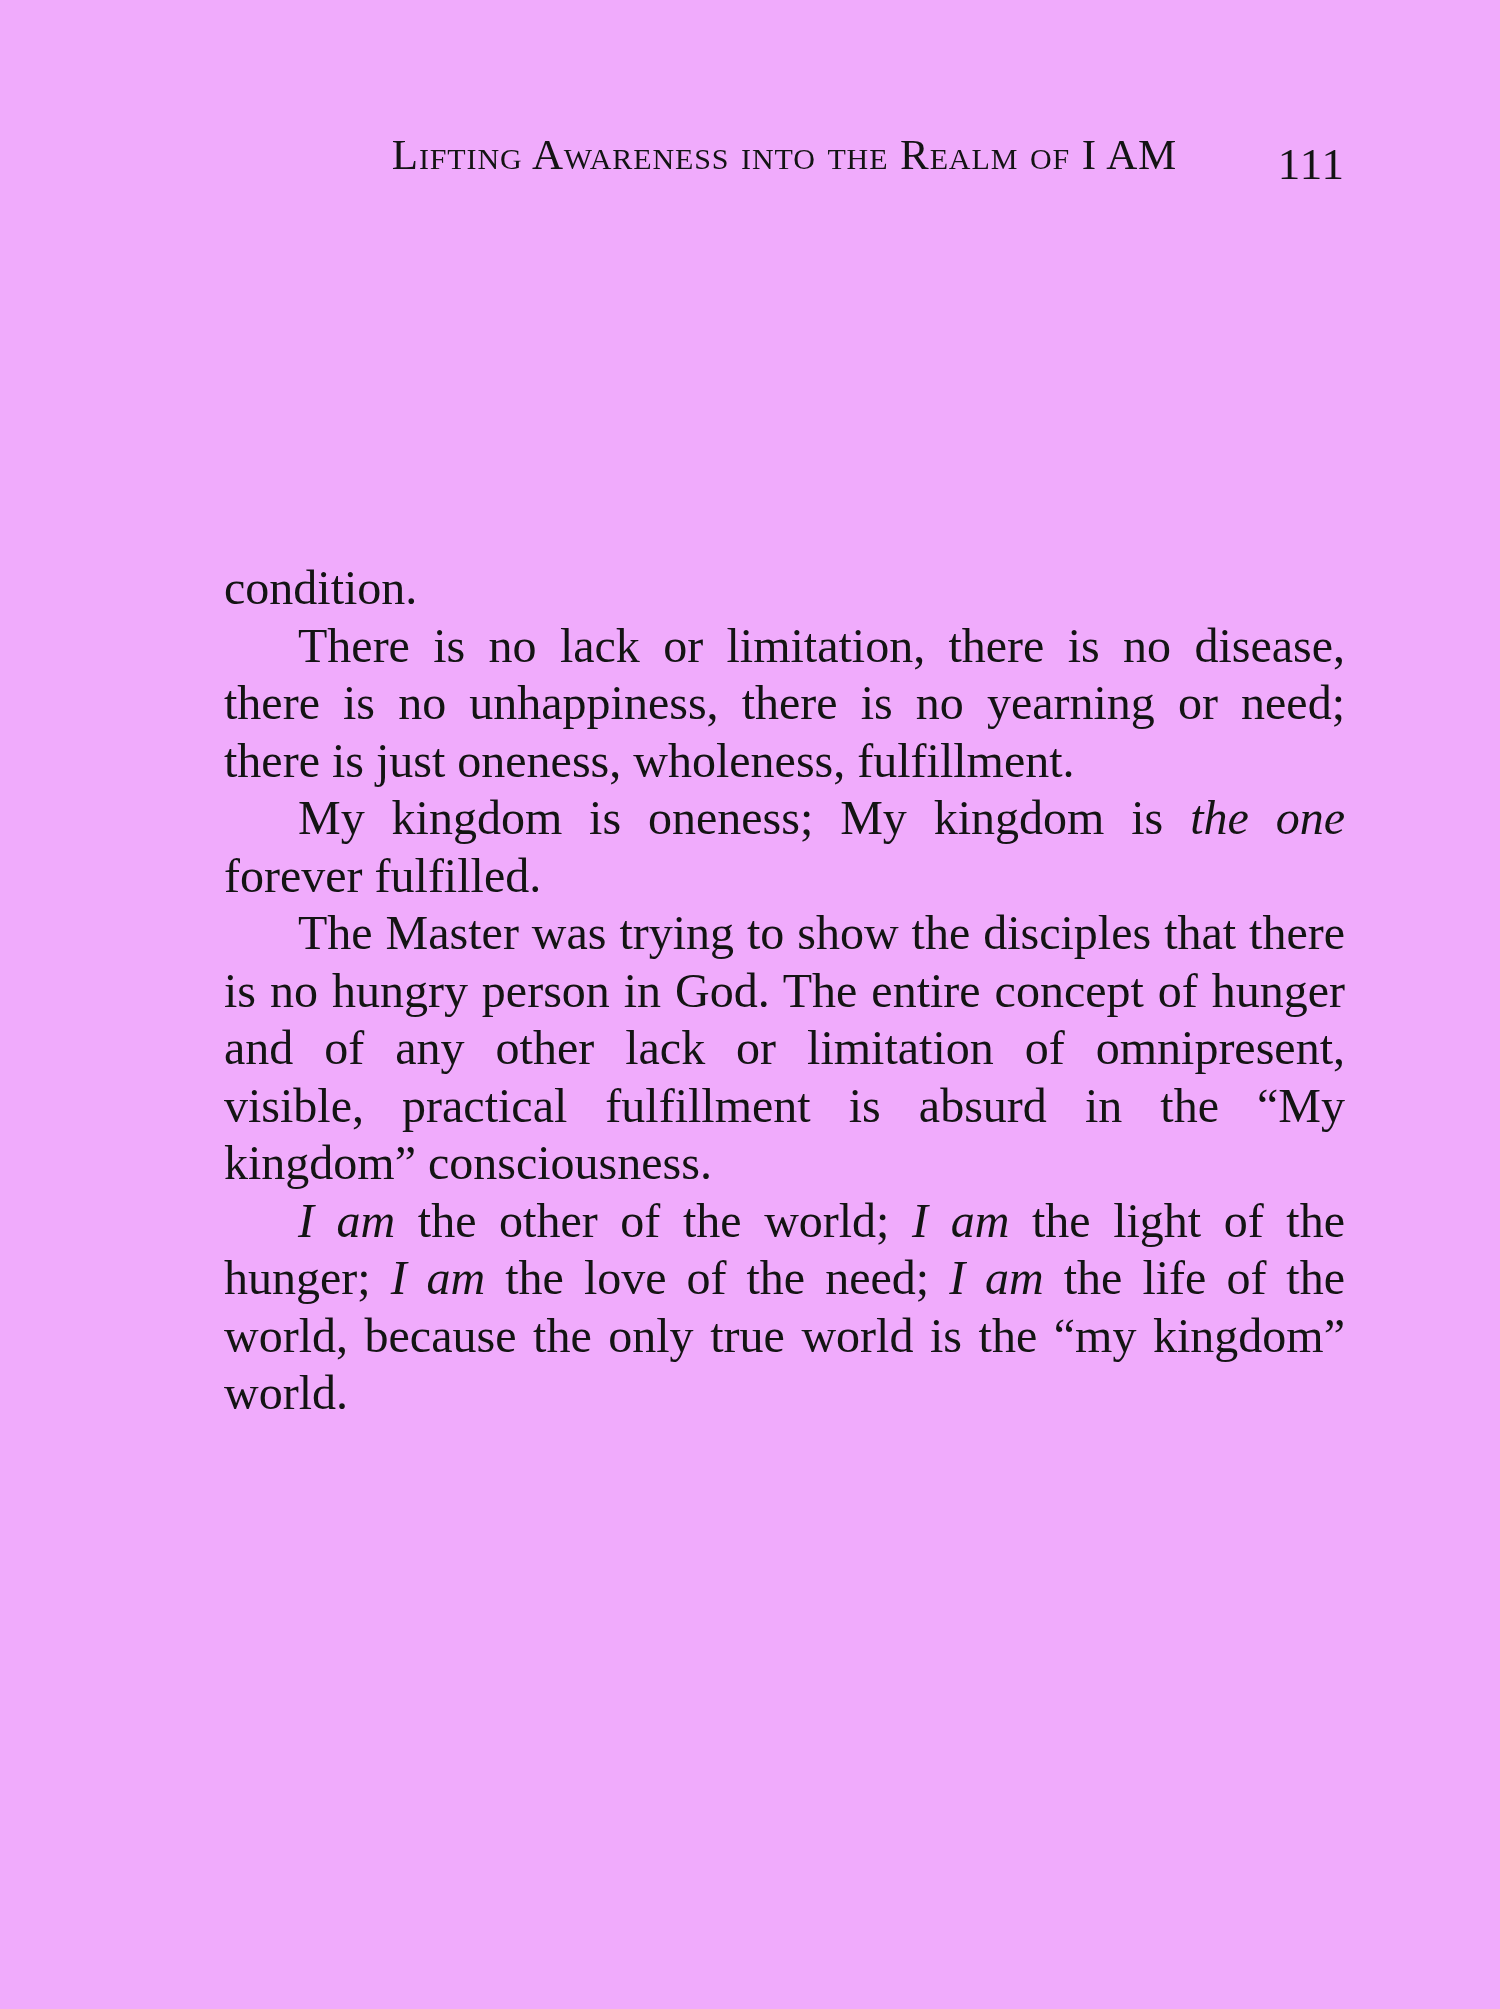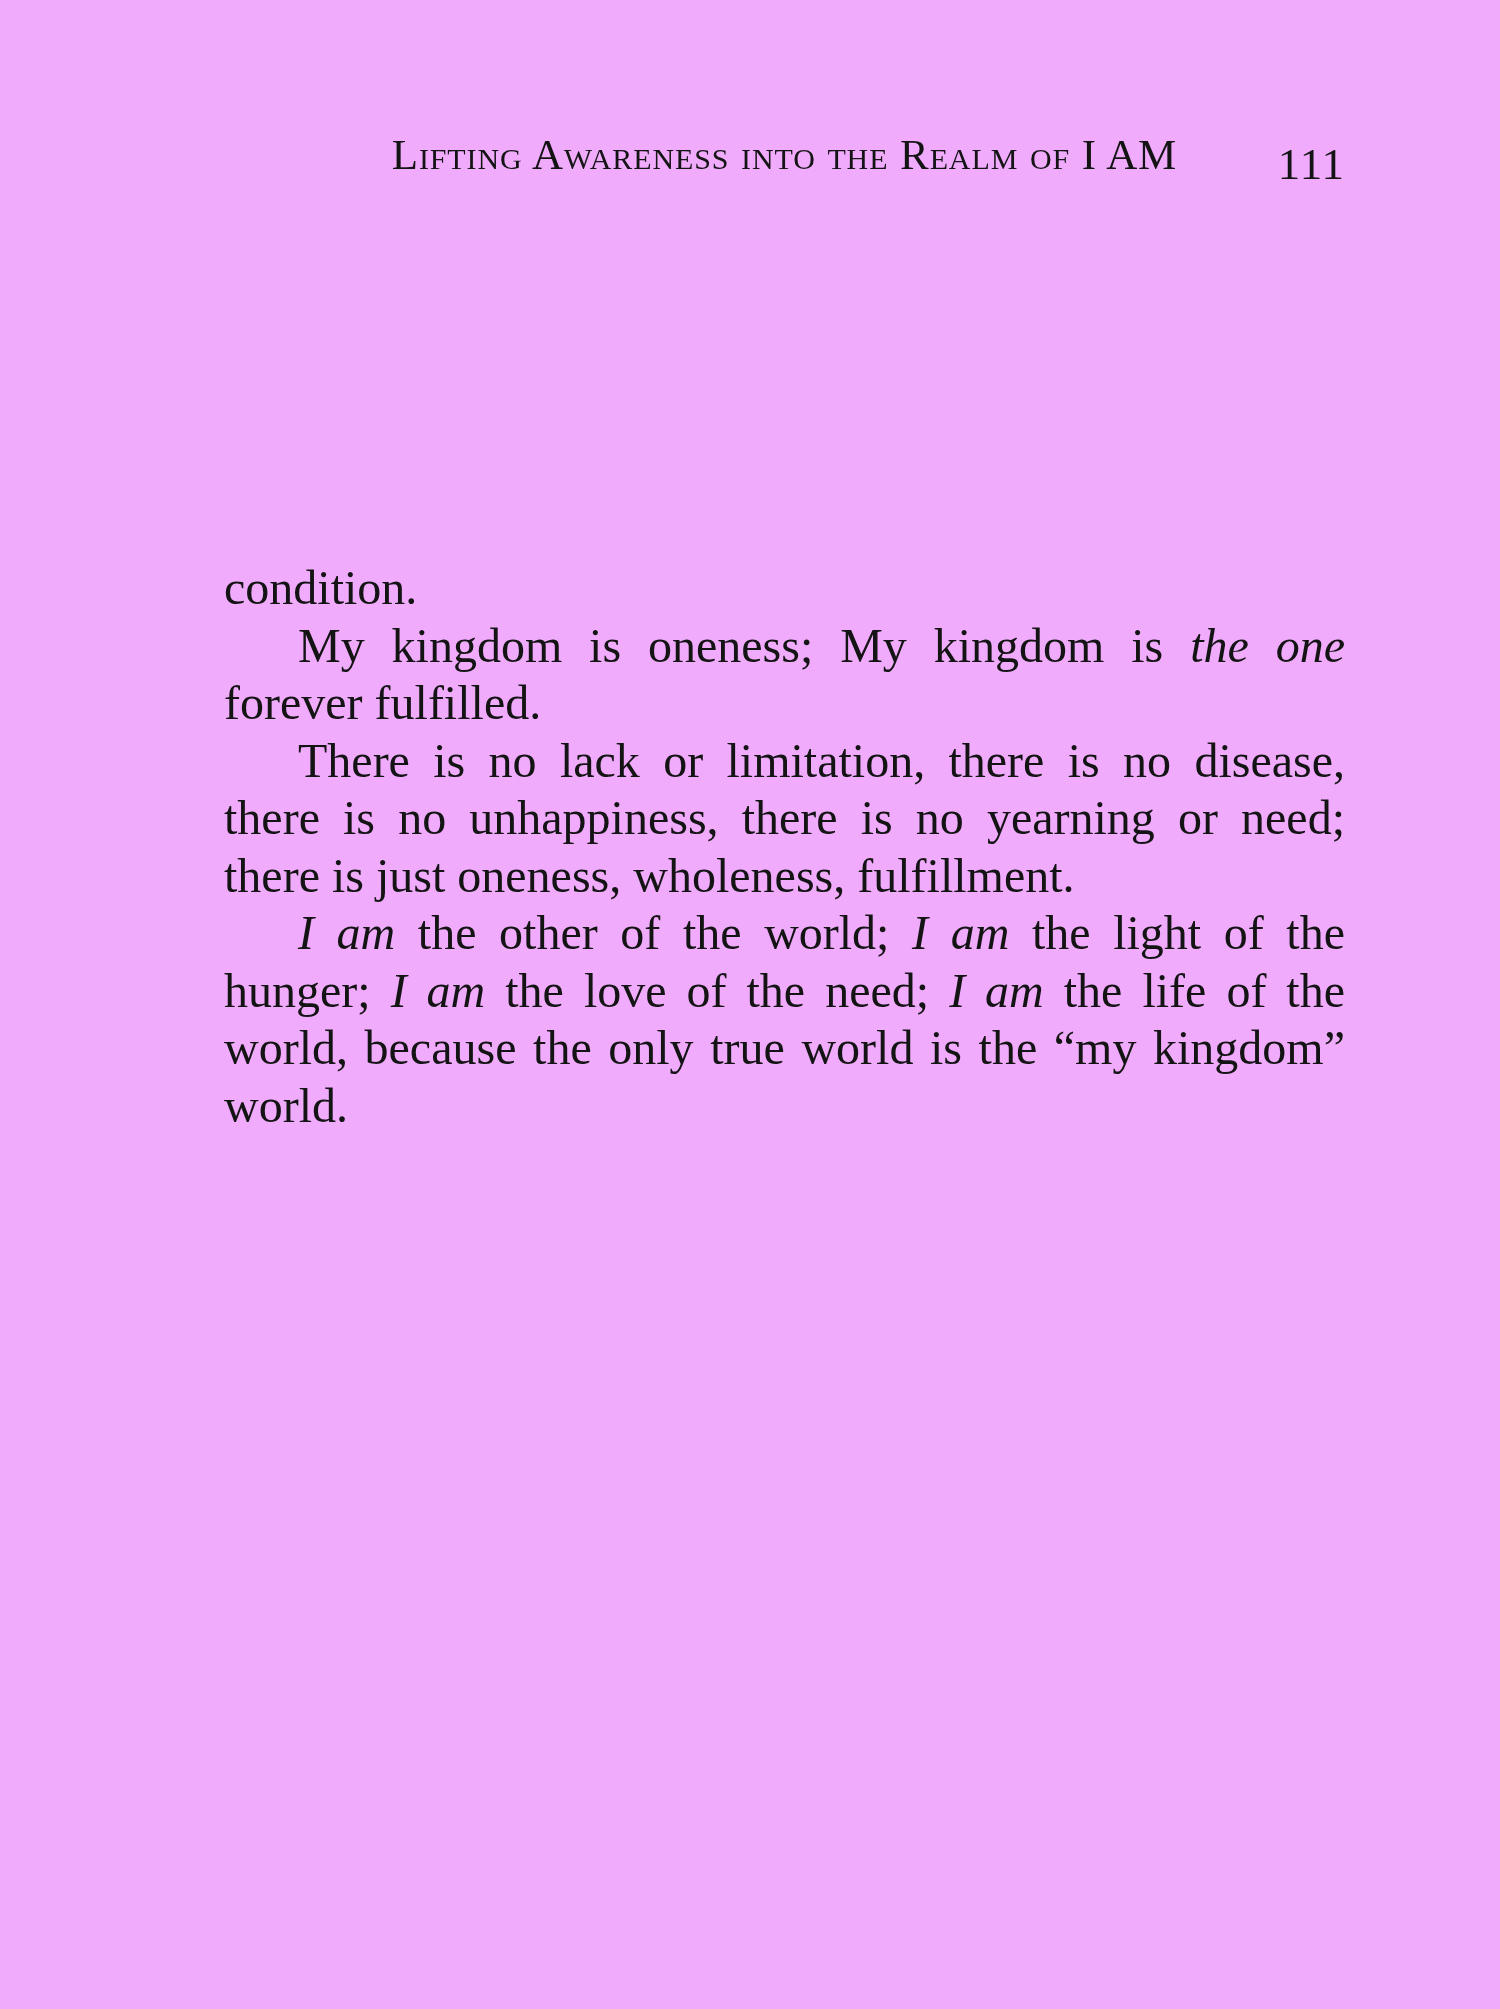--- a/index.html
+++ b/index.html
@@ -70,18 +70,19 @@
 <div class="page">
 
   <header class="running-header">
     <span class="header-title">Lifting Awareness into the Realm of I AM</span>
     <span class="page-number">111</span>
   </header>
 
   <main class="body-text">
 
   <p class="para"><span>condition.</span></p>
+      <p class="para indent"><span>There is no lack or limitation, there is no disease, there is no unhappiness, there is no yearning or need; there is just oneness, wholeness, fulfillment.</span></p>
       <p class="para indent"><span>My kingdom is oneness; My kingdom is </span><em>the one</em><span> forever fulfilled.</span></p>
-      <p class="para indent"><span>There is no lack or limitation, there is no disease, there is no unhappiness, there is no yearning or need; there is just oneness, wholeness, fulfillment.</span></p>
+      <p class="para indent"><span>The Master was trying to show the disciples that there is no hungry person in God. The entire concept of hunger and of any other lack or limitation of omnipresent, visible, practical fulfillment is absurd in the “My kingdom” consciousness.</span></p>
       <p class="para indent"><em>I am</em><span> the other of the world; </span><em>I am</em><span> the light of the hunger; </span><em>I am</em><span> the love of the need; </span><em>I am</em><span> the life of the world, because the only true world is the “my kingdom” world.</span></p>
     </main>
 
 </div>
 
 </body></html>

